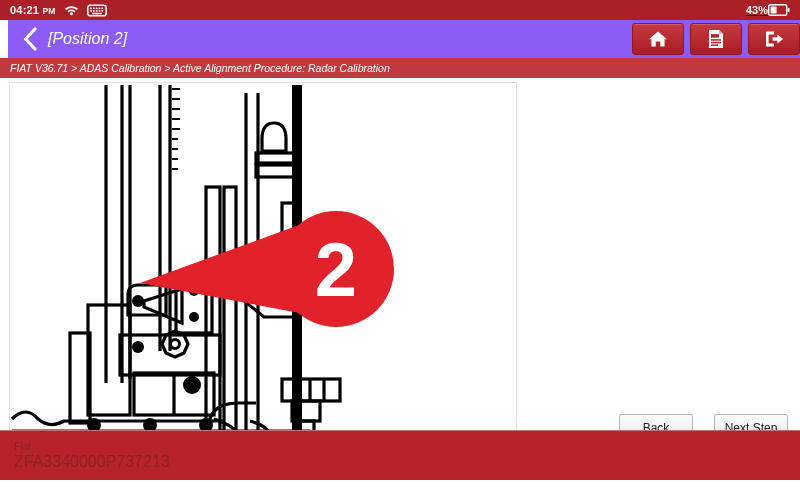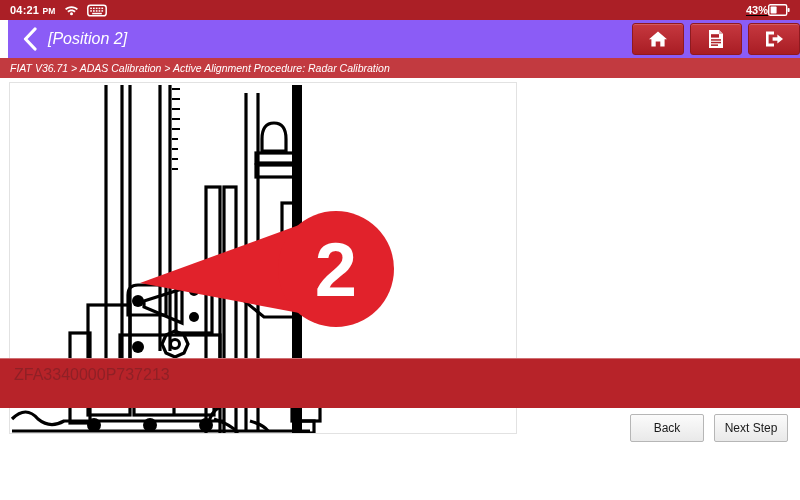--- a/index.html
+++ b/index.html
@@ -10,21 +10,21 @@
   body {
     width: 800px;
     height: 500px;
     overflow: hidden;
     font-family: "Liberation Sans", sans-serif;
     -webkit-font-smoothing: antialiased;
   }
   #app {
     position: relative;
     width: 800px;
-    height: 408px;
+    height: 480px;
     background: #ffffff;
   }
 
   
   .statusbar {
     position: absolute;
     top: 0; left: 0;
     width: 800px;
     height: 20px;
     background: #ab1f26;
@@ -166,20 +166,21 @@
     background: linear-gradient(#fbfbfb, #e9e9e9);
     border: 1px solid #b6b6b6;
     border-radius: 2px;
     color: #1a1a1a;
     font-size: 12px;
     display: flex;
     align-items: center;
     justify-content: center;
     cursor: pointer;
     box-sizing: border-box;
+    margin-left: 11px;
   }
 
   
   .footer {
     position: absolute;
     left: 0;
     bottom: 0;
     width: 800px;
     height: 50px;
     background: #b72329;
@@ -380,16 +381,17 @@
     </div>
 
 
     <div class="footer-buttons">
       <div class="btn">Back</div>
       <div class="btn">Next Step</div>
     </div>
   </div>
 
   <div class="footer">
+    <div class="footer-line">Fiat</div>
     <div class="footer-line footer-vin">ZFA3340000P737213</div>
   </div>
 
 </div>
 
 </body></html>

